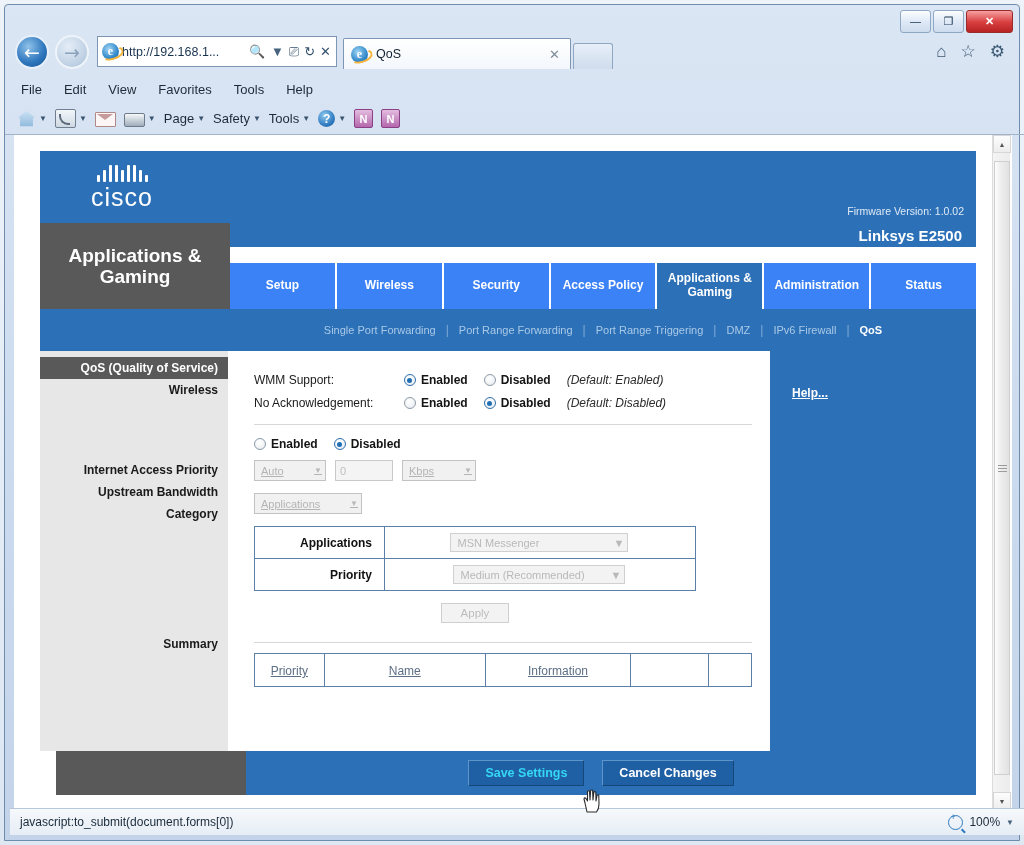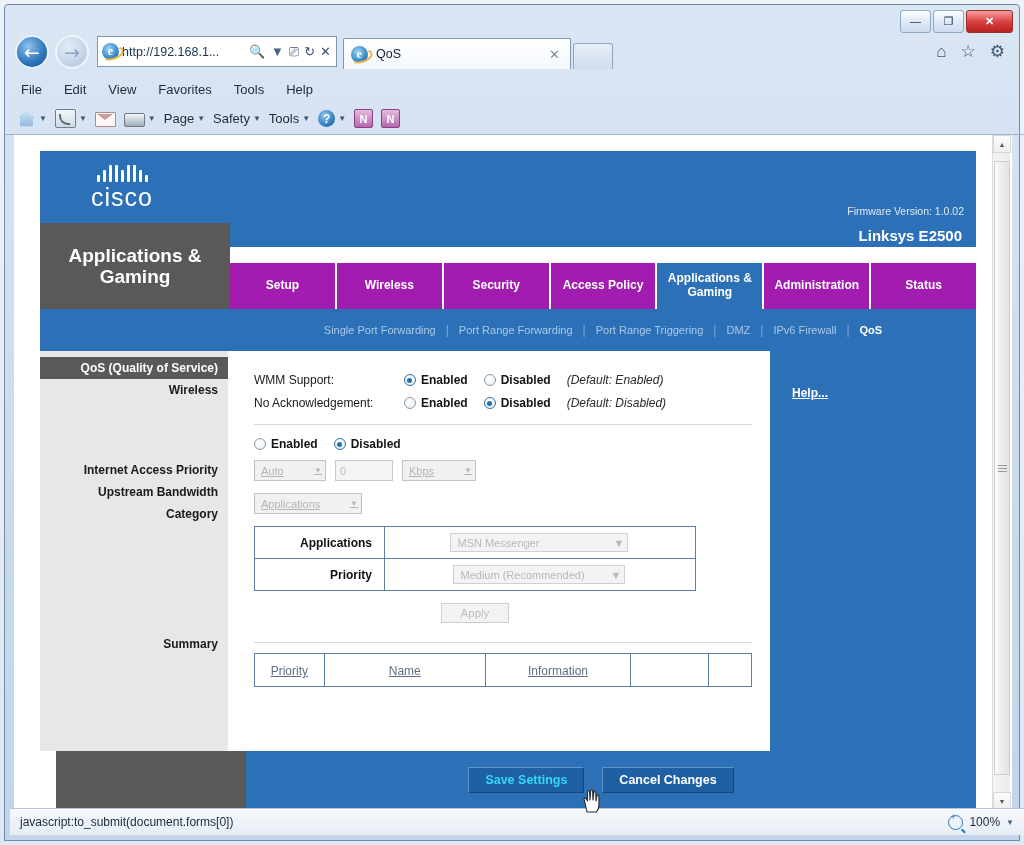--- a/index.html
+++ b/index.html
@@ -197,21 +197,21 @@
 
   
   .modelbar{height:38px;display:flex;flex-direction:column;}
   .modelleft{width:190px;background:#595959;}
   .modelmid{flex:1;background:#2c70b8;display:flex;align-items:center;justify-content:flex-end;padding-right:14px;}
   .modelmid span{color:#ffffff;font:bold 15px "Liberation Sans",sans-serif;}
   .modelright{width:106px;background:#595959;display:flex;align-items:center;justify-content:center;}
   .modelright span{color:#f2f2f2;font:bold 12px "Liberation Sans",sans-serif;}
 
   
-  .navstrip{display:flex;height:48px;background:#a21caf;position:relative;}
+  .navstrip{display:flex;height:48px;background:#3b82f6;position:relative;}
   .pagetitle{
     width:190px;background:#595959;display:flex;align-items:center;justify-content:center;
     color:#ffffff;font:bold 19px "Liberation Sans",sans-serif;text-align:center;line-height:1.12;
     position:absolute;left:0;top:-38px;height:86px;z-index:2;box-sizing:border-box;padding:0 8px;
   }
   .tabs{margin-left:190px;flex:1;display:flex;border-top:2px solid #ffffff;}
   .navtab{
     flex:1;display:flex;align-items:center;justify-content:center;text-align:center;
     color:#ffffff;font:bold 12px "Liberation Sans",sans-serif;line-height:1.15;
     border-right:2px solid #ffffff;box-sizing:border-box;padding:0 2px;
@@ -307,21 +307,21 @@
   }
 
   .hr2{height:1px;background:#d8d8d8;margin:19px 0 10px 0;width:498px;}
   table.sumtbl{border-collapse:collapse;width:498px;}
   table.sumtbl td{border:1px solid #5b7fa6;height:30px;text-align:center;}
   .sumh{
     font-size:12px;color:#5d6f85;text-decoration:underline;
   }
 
   
-  .footer{height:57px;display:flex;padding-left:16px;}
+  .footer{height:44px;display:flex;padding-left:16px;}
   .footleft{width:190px;background:#595959;}
   .footmain{flex:1;background:#2c70b8;display:flex;align-items:center;justify-content:center;gap:18px;}
   .btn{
     padding:5px 16px;font:bold 12.5px "Liberation Sans",sans-serif;color:#ffffff;
     background:#1f5fa3;border-top:1px solid #5d95c9;border-left:1px solid #5d95c9;
     border-right:1px solid #154878;border-bottom:1px solid #154878;
   }
   .btn.hover{color:#35d7f5;}
   .footright{width:20px;background:#2c70b8;}
 

